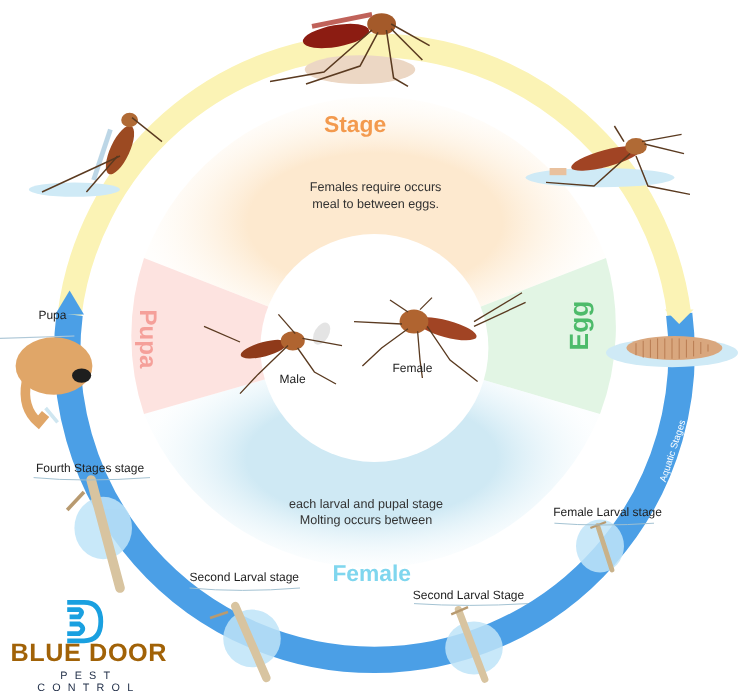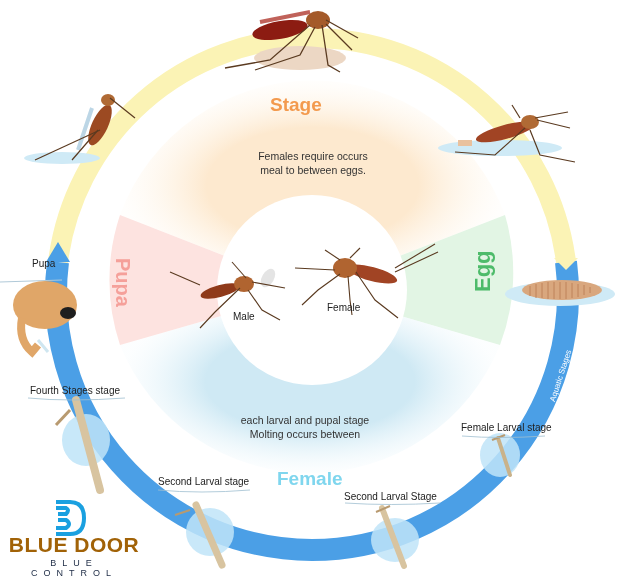--- a/index.html
+++ b/index.html
@@ -188,14 +188,14 @@
 <div class="lbl" style="left:32px;top:258px;">Pupa</div>
 <div class="lbl" style="left:30px;top:385px;">Fourth Stages stage</div>
 <div class="lbl" style="left:158px;top:476px;">Second Larval stage</div>
 <div class="lbl" style="left:344px;top:491px;">Second Larval Stage</div>
 <div class="lbl" style="left:461px;top:422px;">Female Larval stage</div>
 <div class="lbl" style="left:548px;top:400px;font-size:8px;color:#ffffff;transform:rotate(-72deg);transform-origin:left top;">Aquatic Stages</div>
 
 <div class="logo">
   <div style="height:38px;"></div>
   <div class="logo-name">BLUE DOOR</div>
-  <div class="logo-sub">BLUE CONTROL</div>
+  <div class="logo-sub">PEST CONTROL</div>
 </div>
 
 </body></html>

